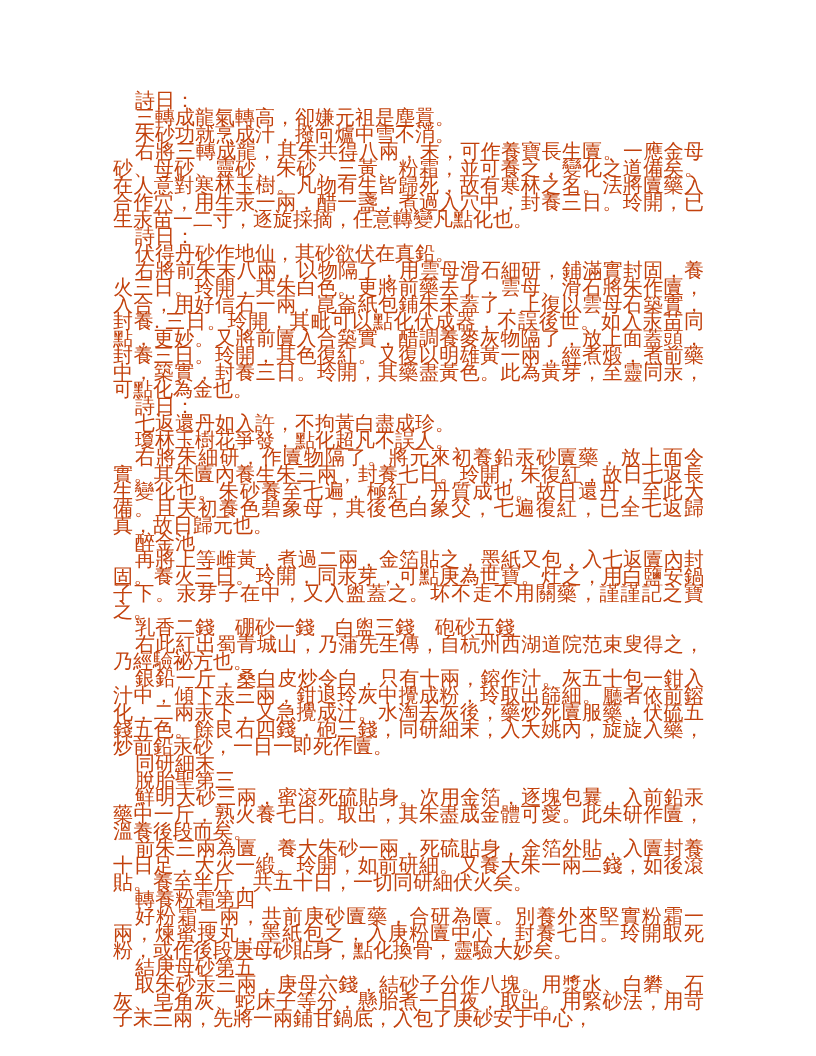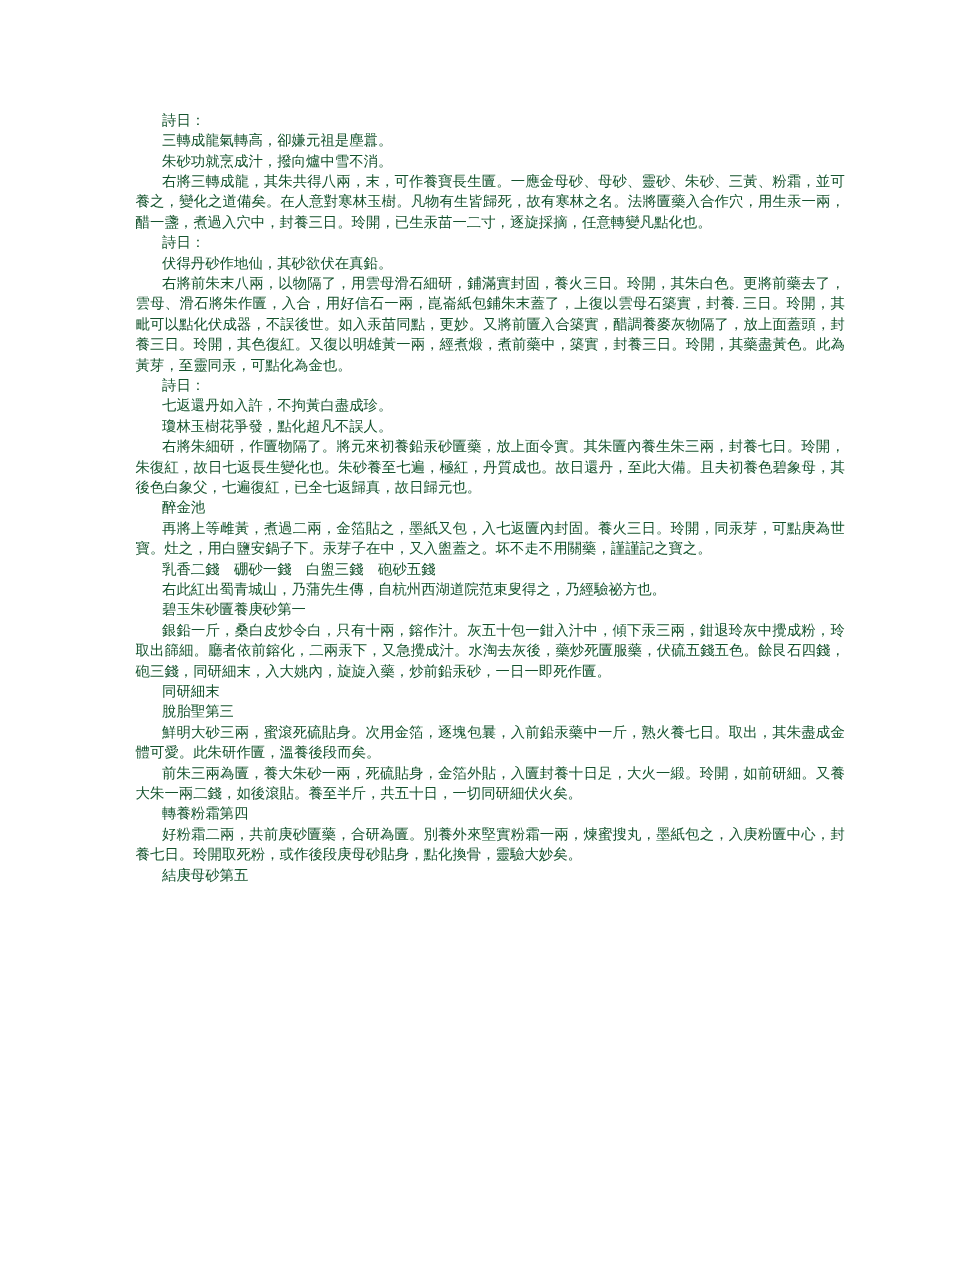--- a/index.html
+++ b/index.html
@@ -13,22 +13,22 @@
     height: 1056px;
     background: #ffffff;
     overflow: hidden;
     font-family: "Liberation Serif", "DejaVu Serif", serif;
   }
   .text-column {
     position: absolute;
     left: 113px;
     top: 92px;
     width: 591px;
-    color: #14532d;
-    font-size: 12px;
+    color: #c2410c;
+    font-size: 20px;
     line-height: 17px;
     text-align: justify;
   }
   .para {
     margin: 0;
     padding: 0;
     text-indent: 22px;
     word-break: break-all;
   }
 </style>
@@ -45,23 +45,23 @@
       <p class="para">伏得丹砂作地仙，其砂欲伏在真鉛。</p>
       <p class="para">右將前朱末八兩，以物隔了，用雲母滑石細研，鋪滿實封固，養火三日。玲開，其朱白色。更將前藥去了，雲母、滑石將朱作匵，入合，用好信石一兩，崑崙紙包鋪朱末蓋了，上復以雲母石築實，封養. 三日。玲開，其毗可以點化伏成器，不誤後世。如入汞苗同點，更妙。又將前匵入合築實，醋調養麥灰物隔了，放上面蓋頭，封養三日。玲開，其色復紅。又復以明雄黃一兩，經煮煅，煮前藥中，築實，封養三日。玲開，其藥盡黃色。此為黃芽，至靈同汞，可點化為金也。</p>
       <p class="para">詩日：</p>
       <p class="para">七返還丹如入許，不拘黃白盡成珍。</p>
       <p class="para">瓊林玉樹花爭發，點化超凡不誤人。</p>
       <p class="para">右將朱細研，作匵物隔了。將元來初養鉛汞砂匵藥，放上面令實。其朱匵內養生朱三兩，封養七日。玲開，朱復紅，故日七返長生變化也。朱砂養至七遍，極紅，丹質成也。故日還丹，至此大備。且夫初養色碧象母，其後色白象父，七遍復紅，已全七返歸真，故日歸元也。</p>
       <p class="para">醉金池</p>
       <p class="para">再將上等雌黃，煮過二兩，金箔貼之，墨紙又包，入七返匵內封固。養火三日。玲開，同汞芽，可點庚為世寶。灶之，用白鹽安鍋子下。汞芽子在中，又入盥蓋之。坏不走不用關藥，謹謹記之寶之。</p>
       <p class="para">乳香二錢　硼砂一錢　白盥三錢　砲砂五錢</p>
       <p class="para">右此紅出蜀青城山，乃蒲先生傳，自杭州西湖道院范束叟得之，乃經驗祕方也。</p>
-      <p class="para">碧玉朱砂匵養庚砂第一</p>
       <p class="para">銀鉛一斤，桑白皮炒令白，只有十兩，鎔作汁。灰五十包一鉗入汁中，傾下汞三兩，鉗退玲灰中攪成粉，玲取出篩細。廳者依前鎔化，二兩汞下，又急攪成汁。水淘去灰後，藥炒死匵服藥，伏硫五錢五色。餘艮石四錢，砲三錢，同研細末，入大姚內，旋旋入藥，炒前鉛汞砂，一日一即死作匵。</p>
       <p class="para">同研細末</p>
       <p class="para">脫胎聖第三</p>
       <p class="para">鮮明大砂三兩，蜜滾死硫貼身。次用金箔，逐塊包曩，入前鉛汞藥中一斤，熟火養七日。取出，其朱盡成金體可愛。此朱研作匵，溫養後段而矣。</p>
       <p class="para">前朱三兩為匵，養大朱砂一兩，死硫貼身，金箔外貼，入匵封養十日足，大火一緞。玲開，如前研細。又養大朱一兩二錢，如後滾貼。養至半斤，共五十日，一切同研細伏火矣。</p>
       <p class="para">轉養粉霜第四</p>
       <p class="para">好粉霜二兩，共前庚砂匵藥，合研為匵。別養外來堅實粉霜一兩，煉蜜搜丸，墨紙包之，入庚粉匵中心，封養七日。玲開取死粉，或作後段庚母砂貼身，點化換骨，靈驗大妙矣。</p>
       <p class="para">結庚母砂第五</p>
+      <p class="para">取朱砂汞三兩，庚母六錢，結砂子分作八塊。用漿水、白礬、石灰、皂角灰、蛇床子等分，懸胎煮一日夜，取出。用緊砂法，用苛子末三兩，先將一兩鋪甘鍋底，入包了庚砂安于中心，</p>
     </div>
 </div>
 
 </body></html>

